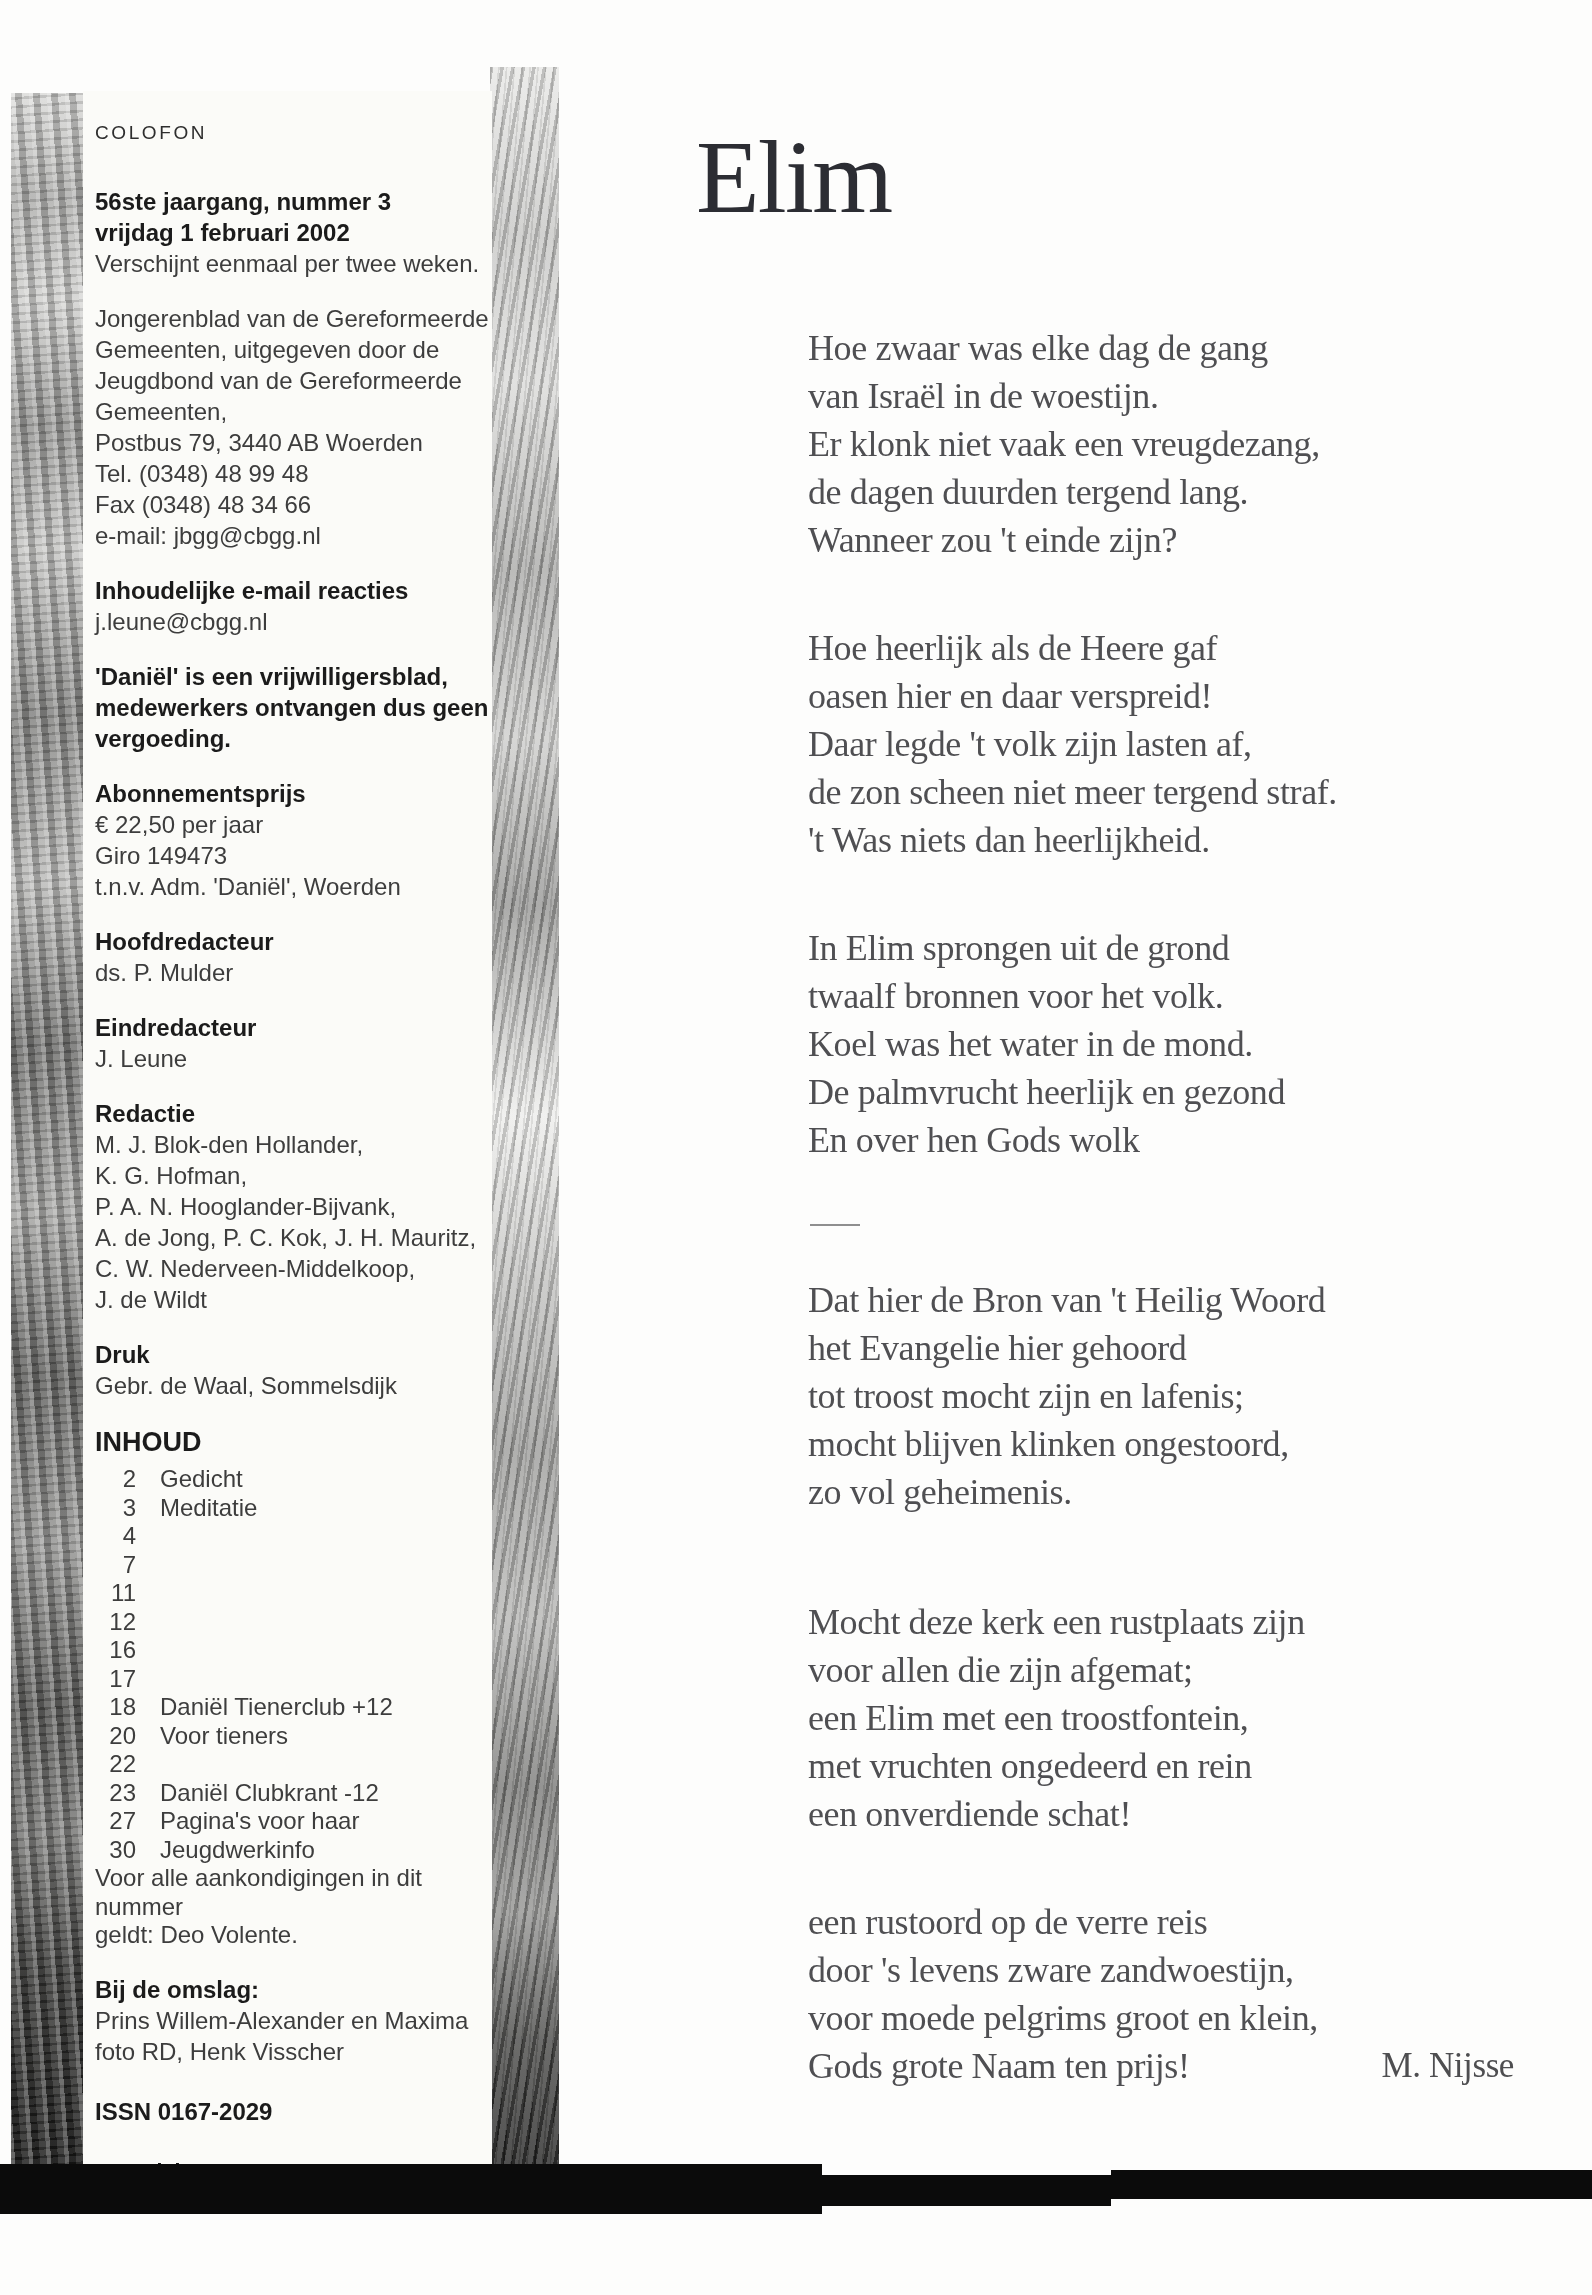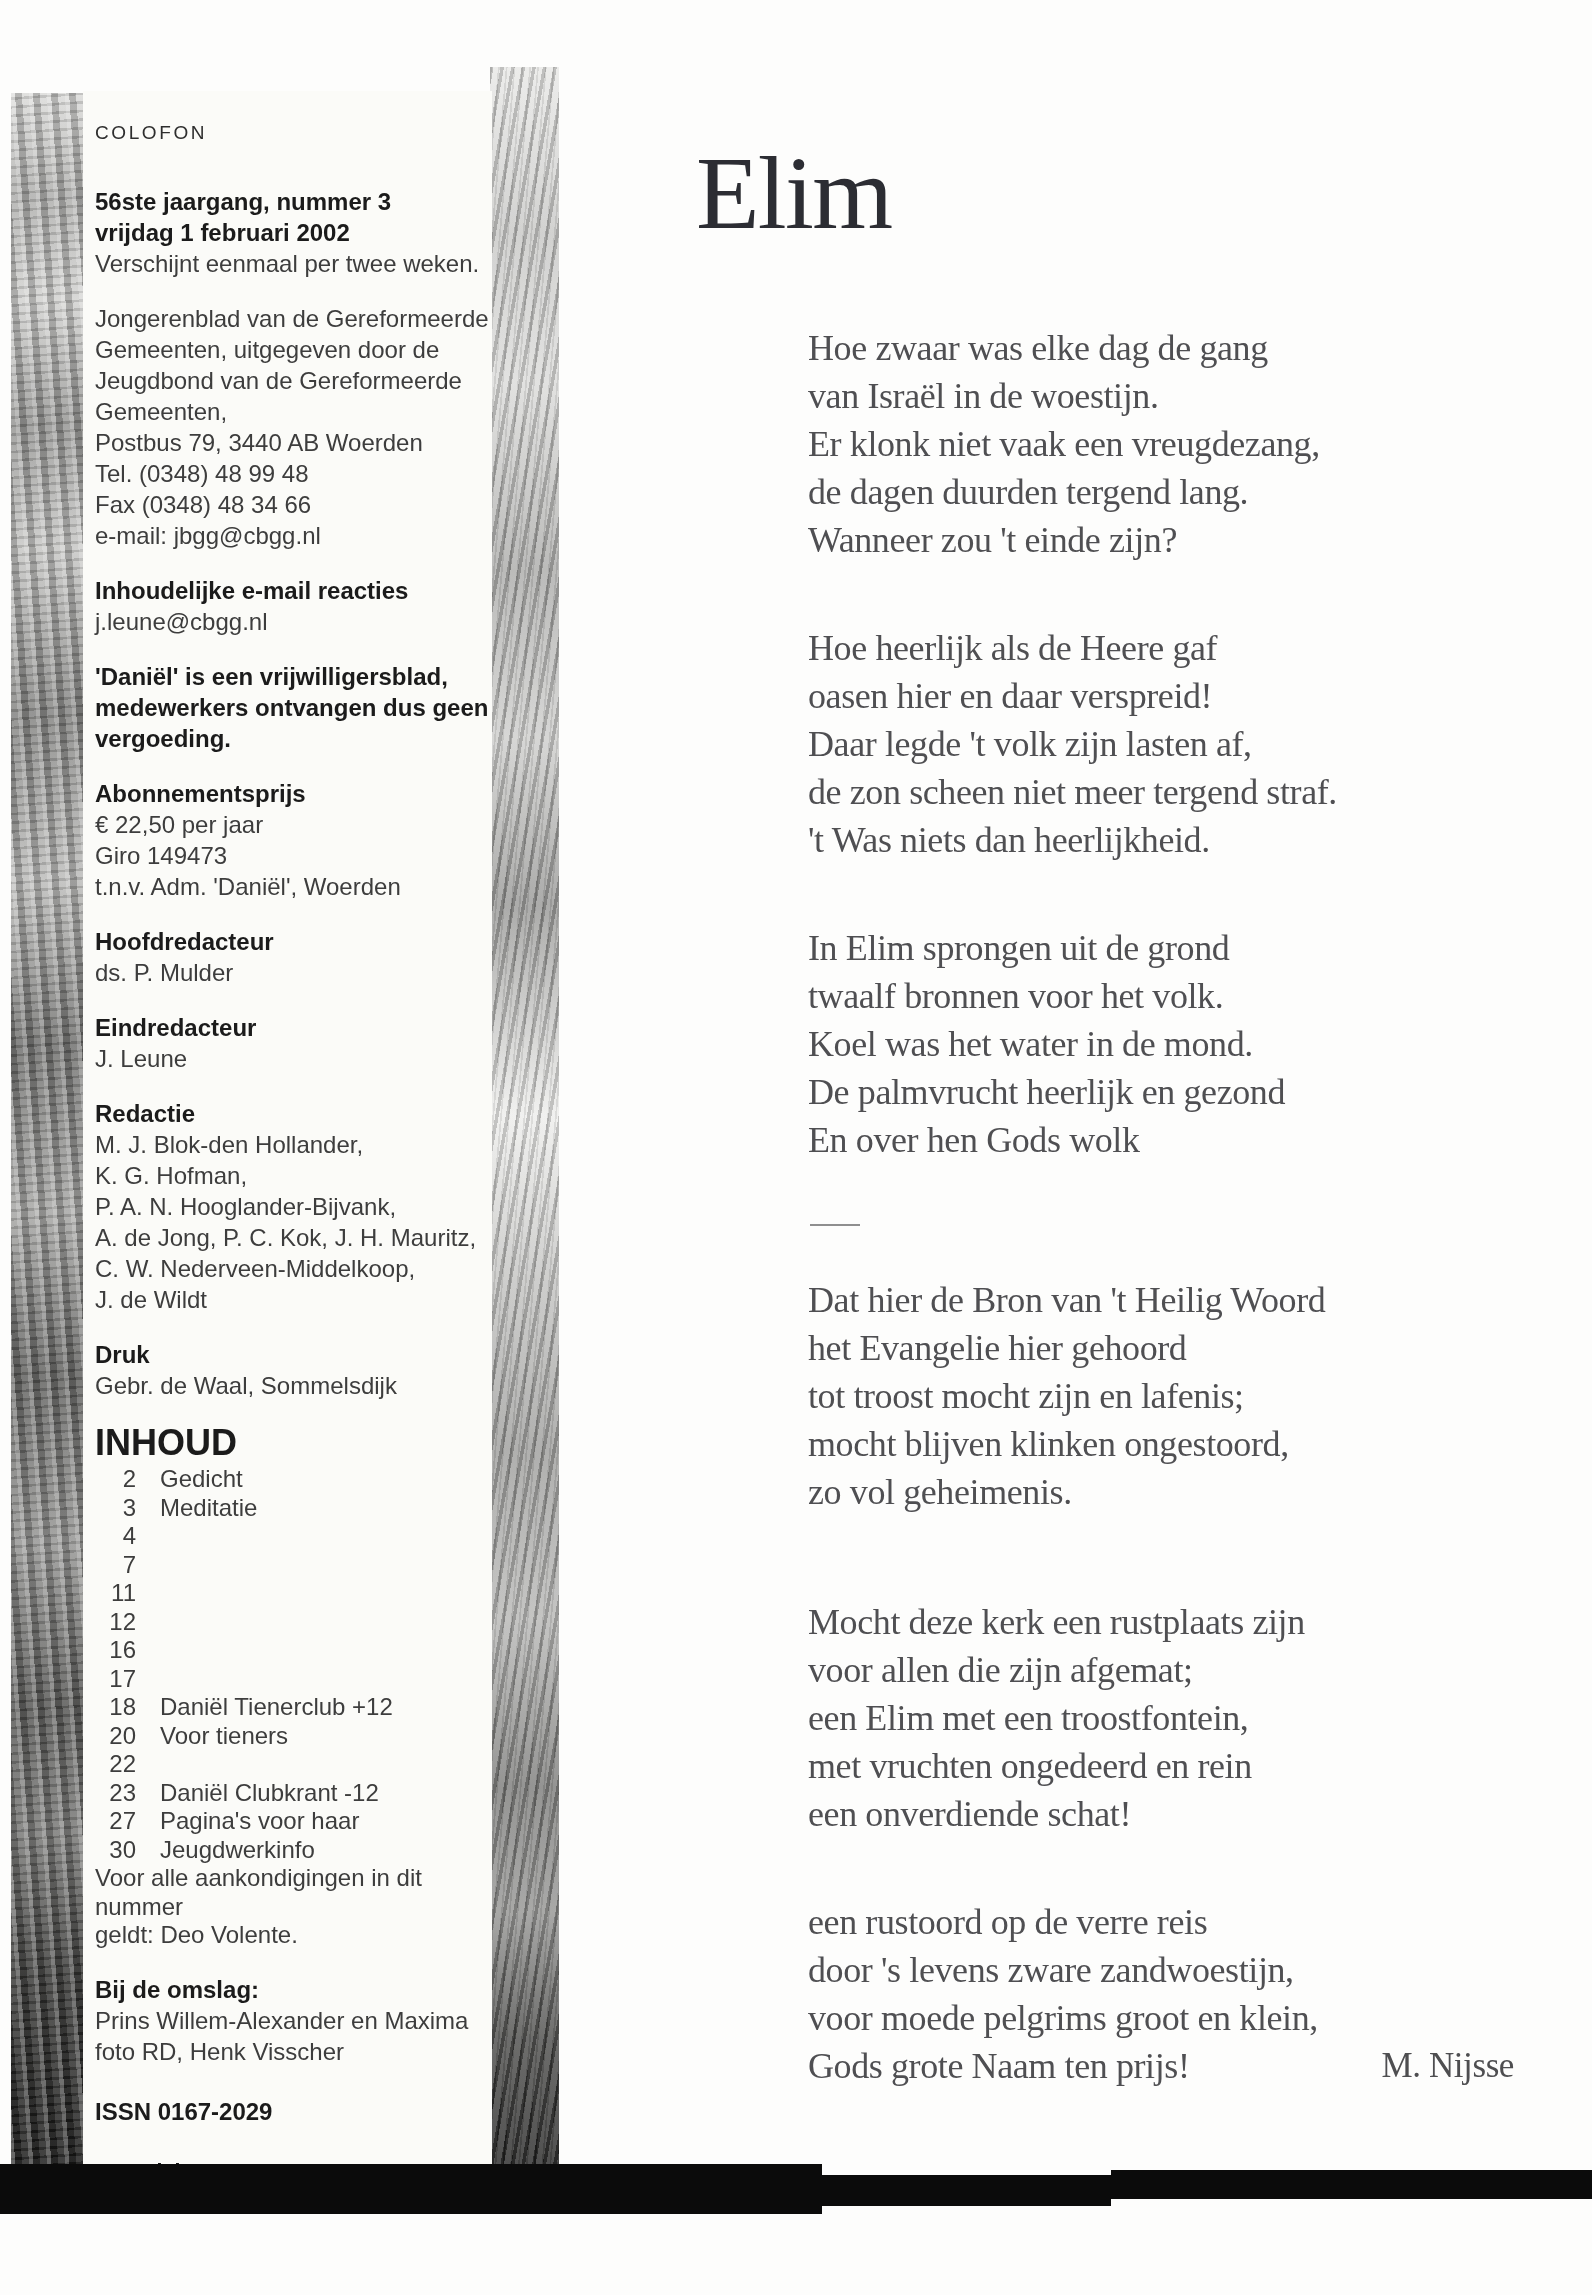--- a/index.html
+++ b/index.html
@@ -46,31 +46,31 @@
     background:#fbfbf8;
     padding:26px 0 0 12px;box-sizing:border-box;
     color:#3d3d3d;font-size:24px;line-height:31px;
     overflow:hidden;
   }
   .colophon .kicker{
     font-size:19px;letter-spacing:2.6px;color:#2e2e2e;margin:0 0 38px 0;
   }
   .colophon p{margin:0 0 24px 0;}
   .colophon .b{font-weight:700;color:#1b1b1b;}
-  .toc-heading{font-weight:700;color:#1b1b1b;font-size:36px;line-height:35px;margin:0 0 5.2px 0;}
+  .toc-heading{font-weight:700;color:#1b1b1b;font-size:27px;line-height:35px;margin:0 0 5.2px 0;}
   .toc-row{display:flex;line-height:28.5px;}
   .toc-num{width:41px;text-align:right;flex:0 0 auto;}
   .toc-label{margin-left:24px;}
   .toc-note{line-height:28.5px;margin:0 0 24px 0;}
   .issn{font-weight:700;color:#1b1b1b;margin:29px 0 29px 0;}
   .pagefoot{font-weight:700;color:#111;font-size:21.6px;display:flex;align-items:center;gap:8.6px;}
 
   
   .poem-title{
-    position:absolute;left:696px;top:136px;
+    position:absolute;left:696px;top:120px;
     font-family:"Liberation Serif",serif;
     font-size:104px;line-height:1.1;letter-spacing:-1.7px;
     color:#2c2d33;
   }
   .poem{
     position:absolute;left:808px;top:278px;width:746px;
     font-family:"Liberation Serif",serif;
     font-size:36px;line-height:48px;letter-spacing:-0.4px;
     color:#4f4f52;
     margin-top:46px;

